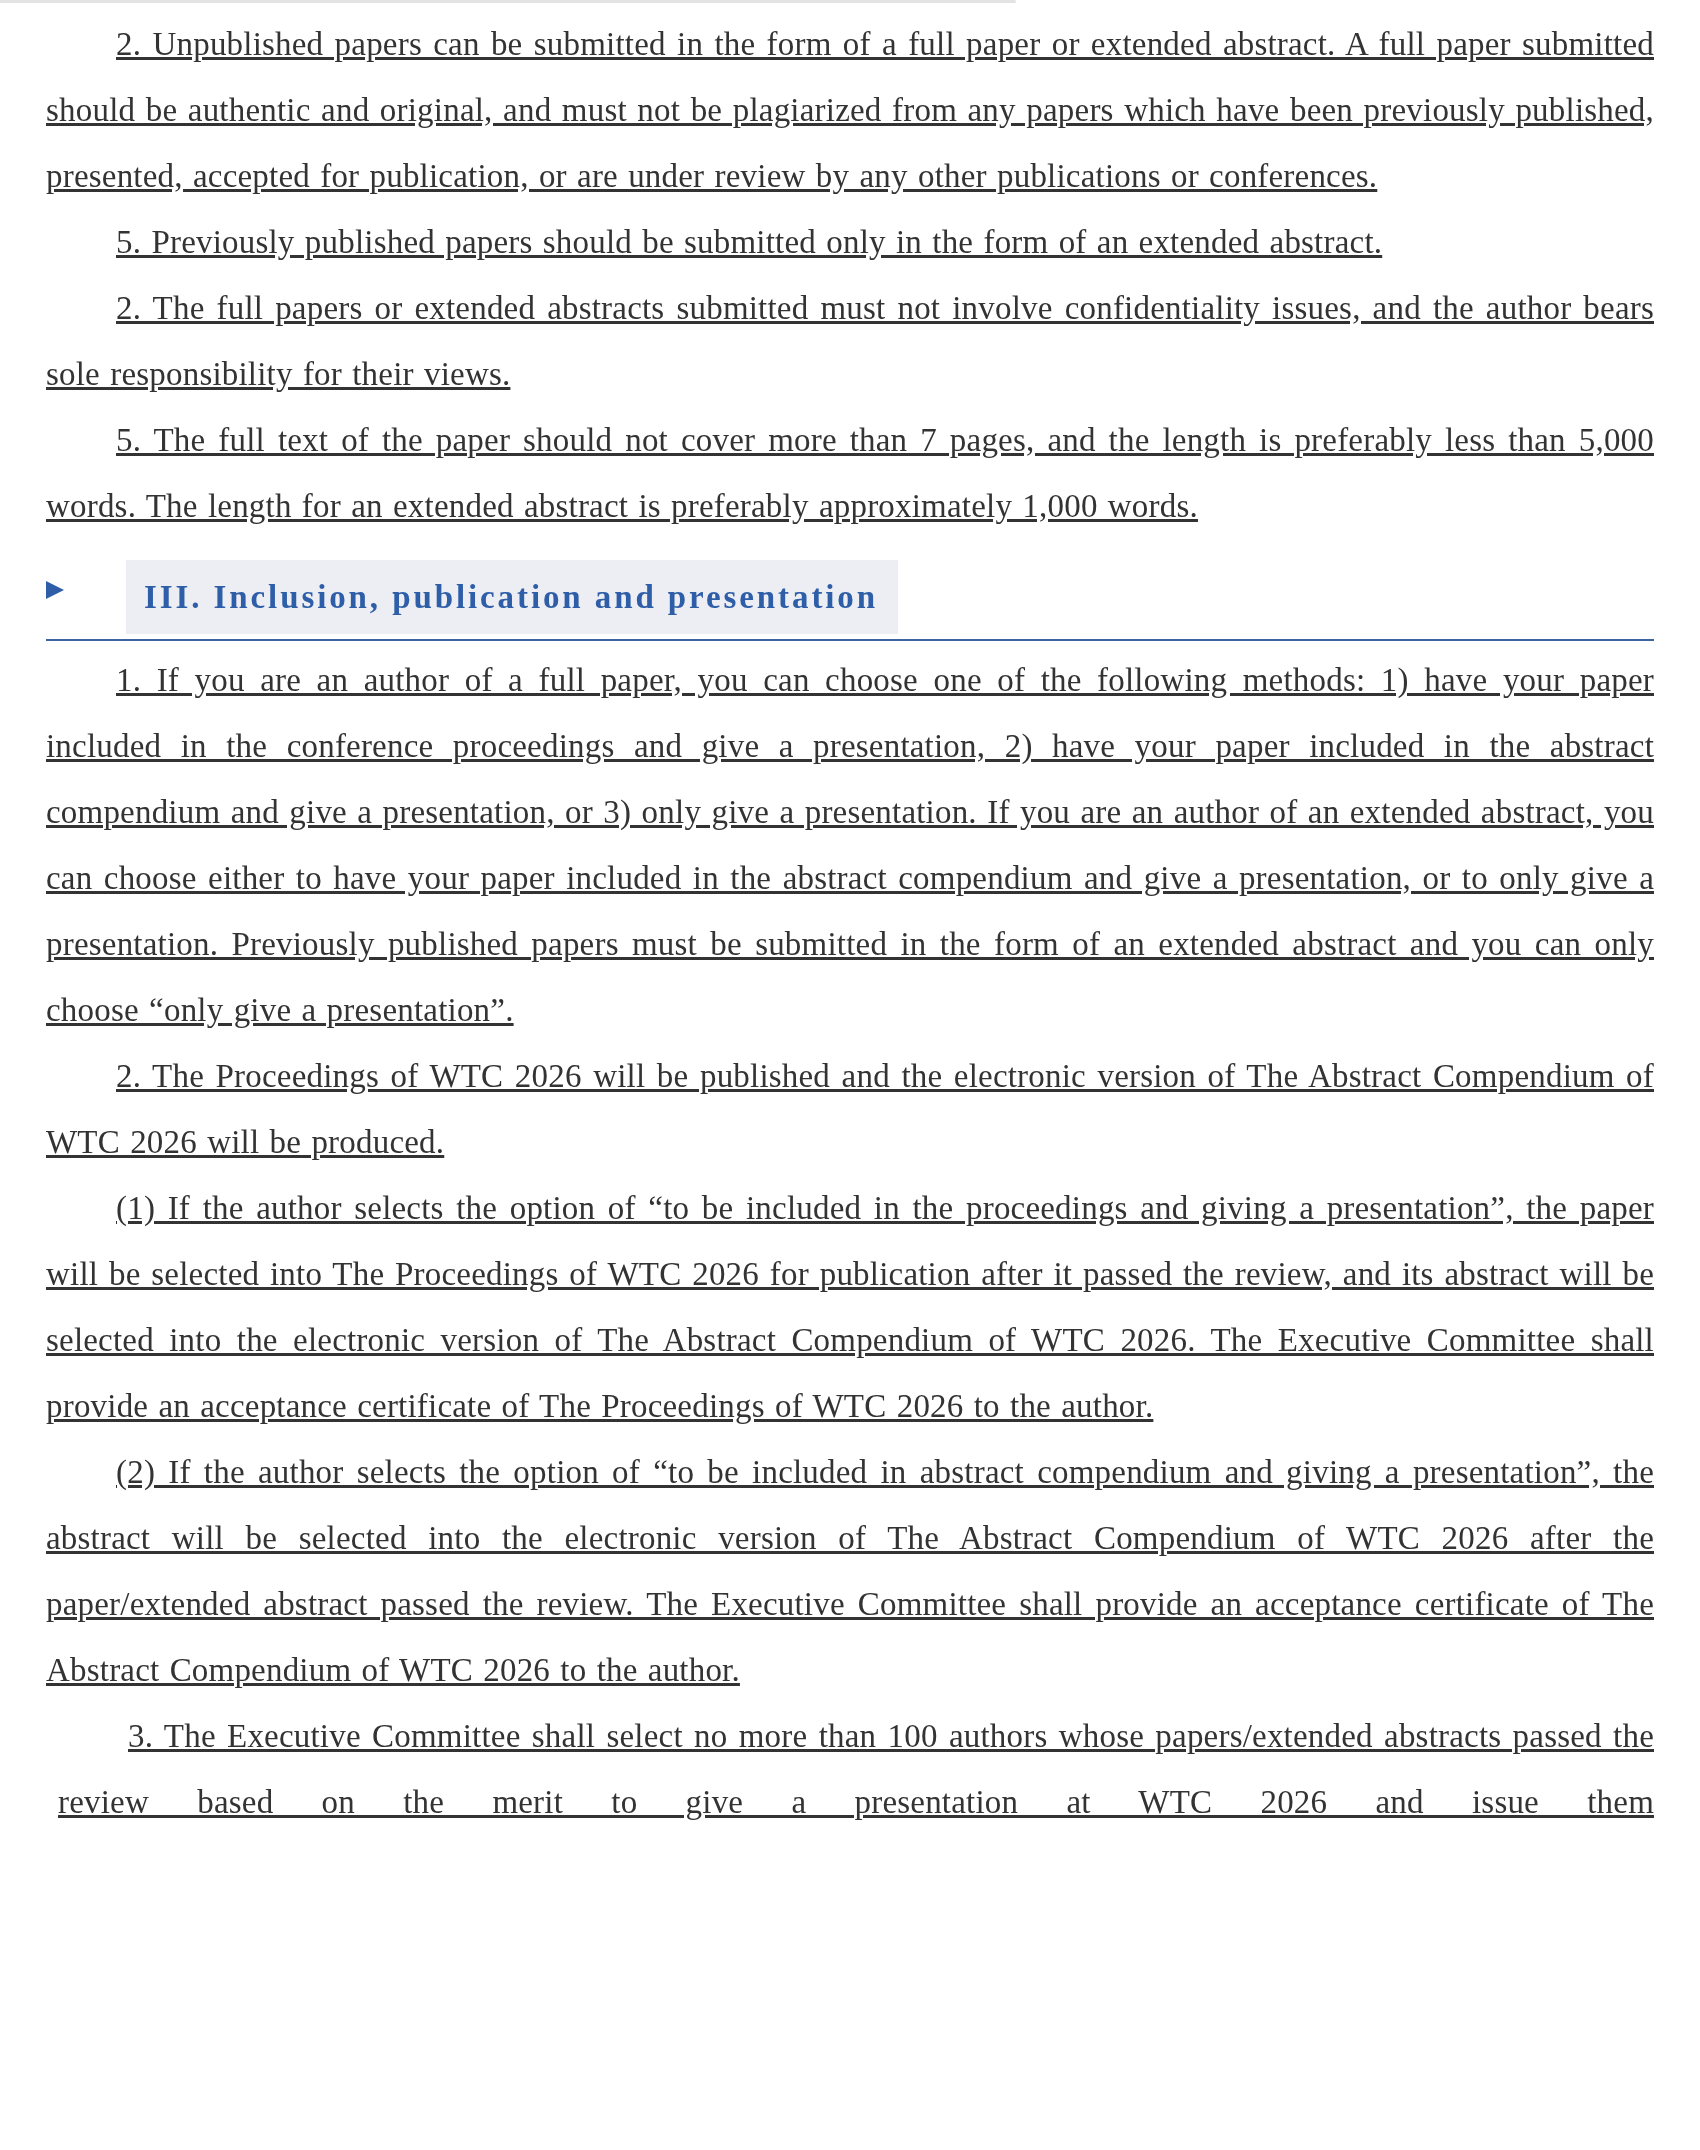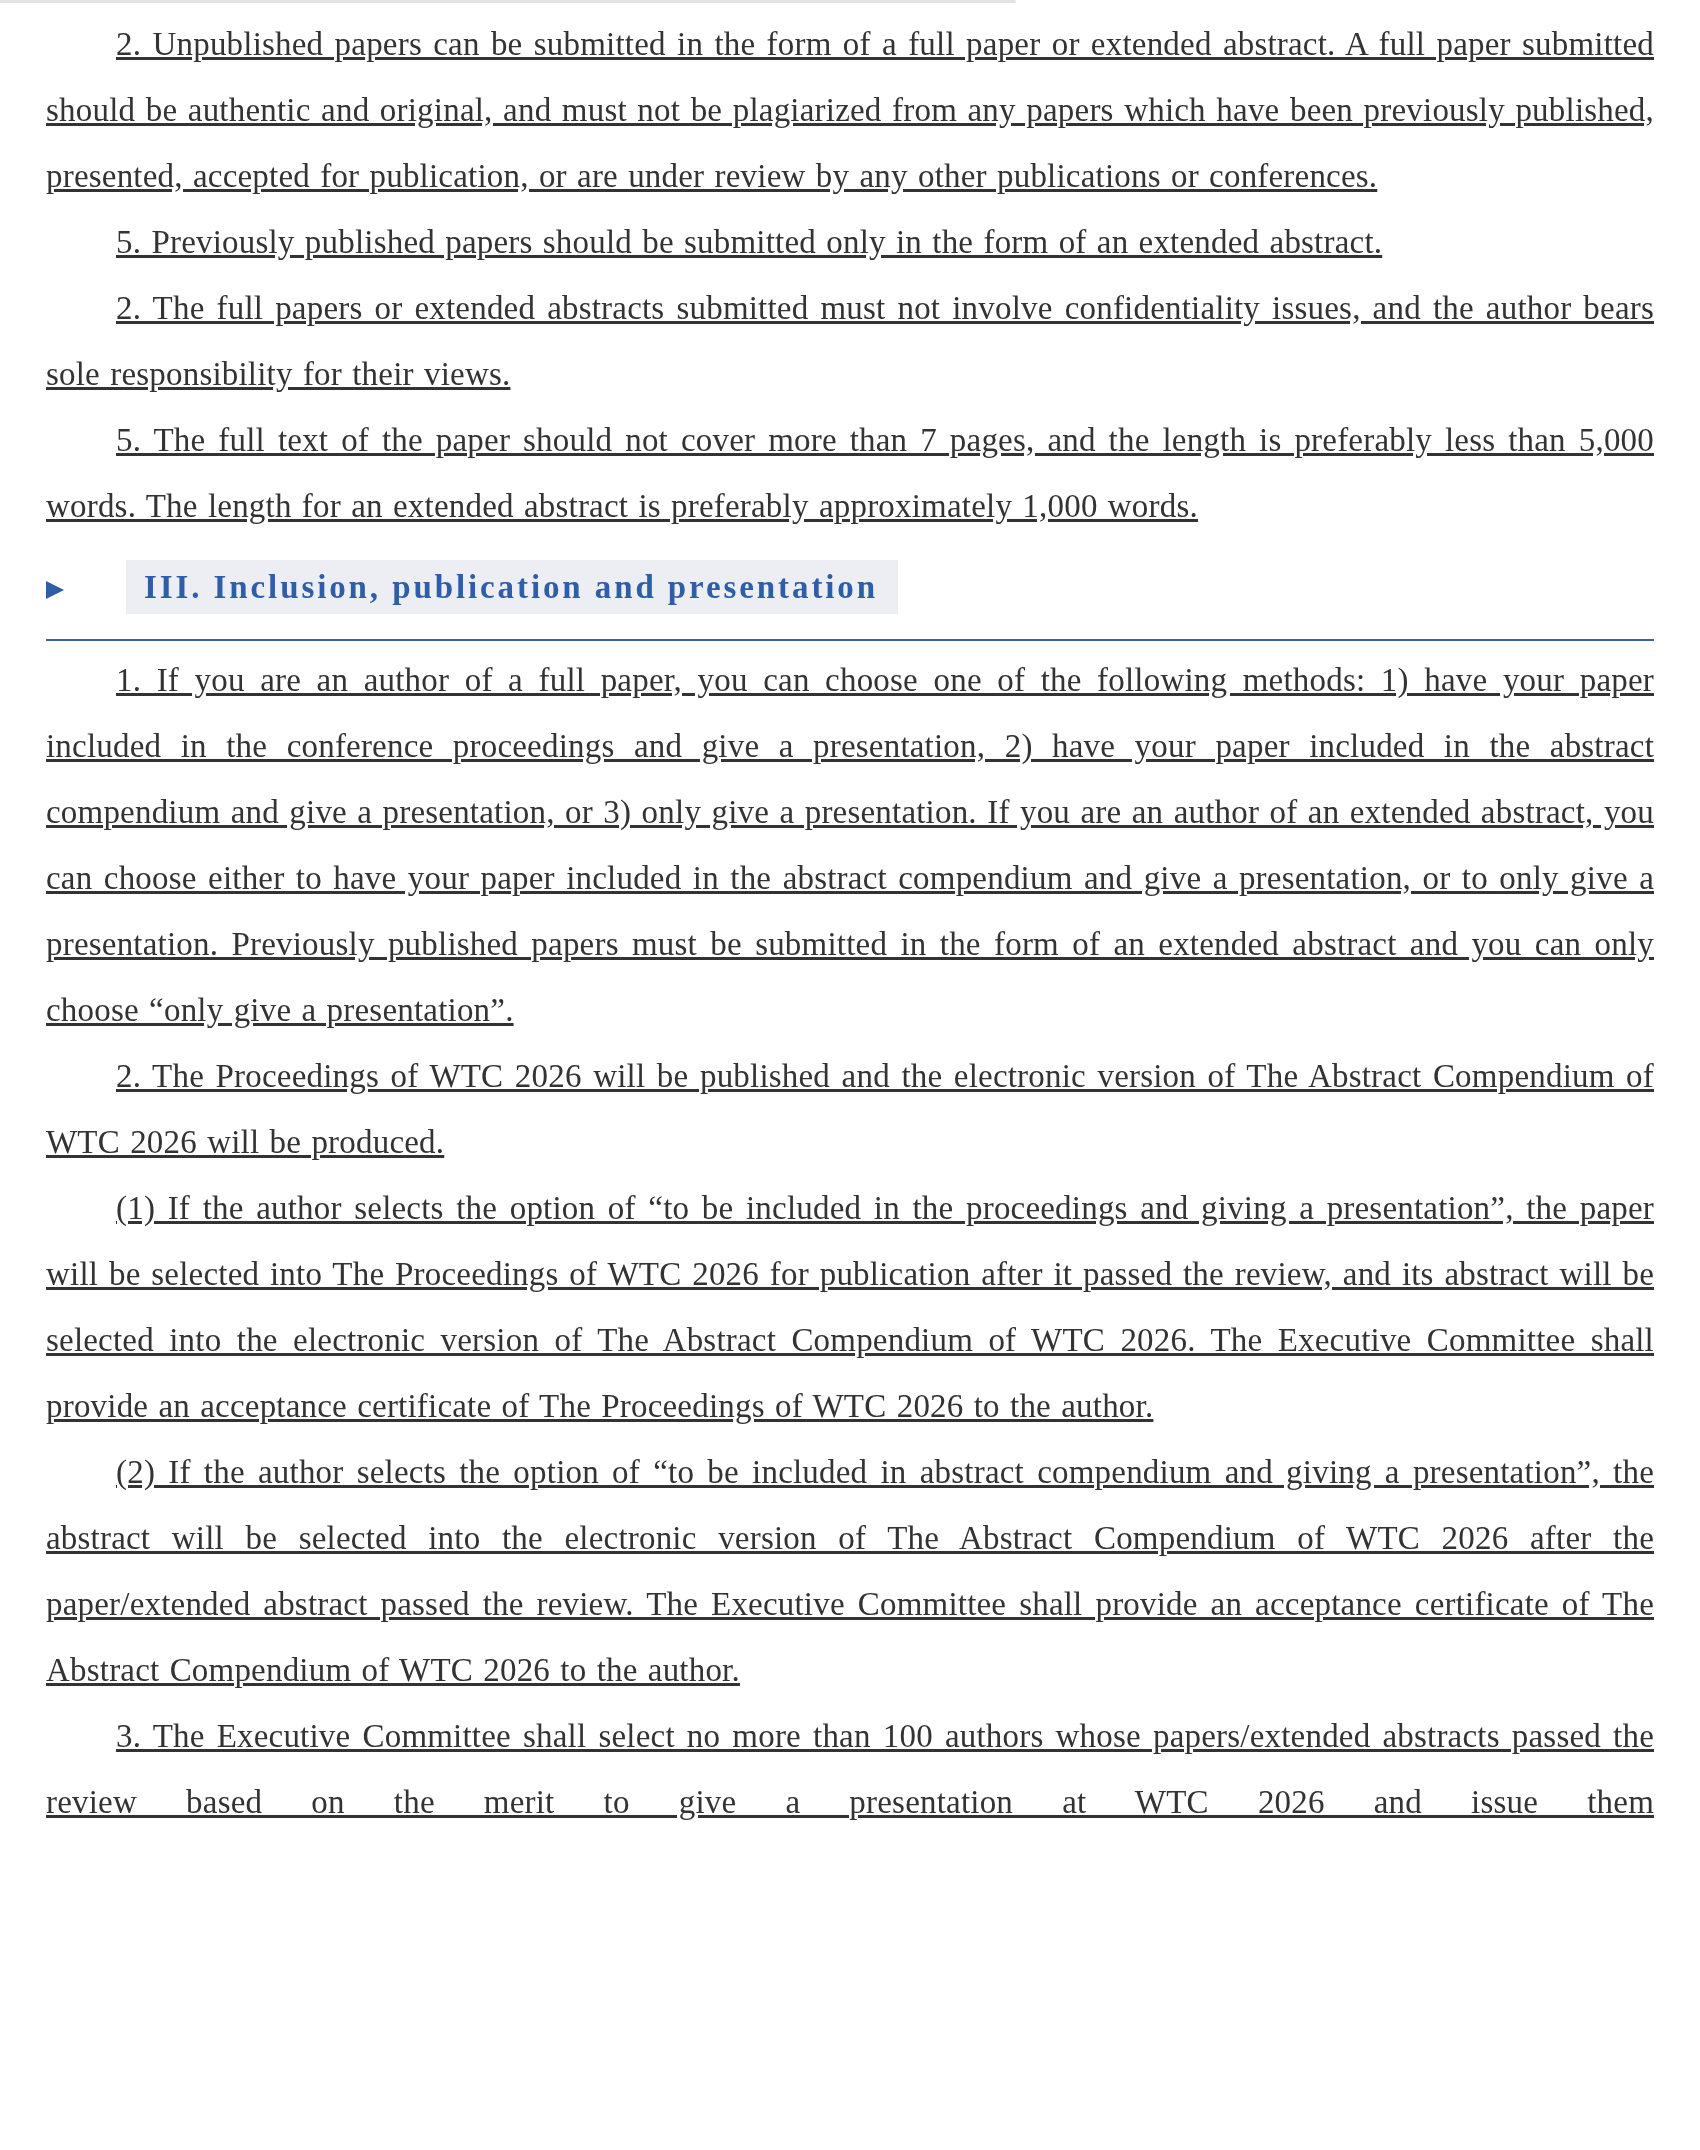--- a/index.html
+++ b/index.html
@@ -4,29 +4,29 @@
   <style>
     html, body { margin: 0; padding: 0; background: #ffffff; }
     body { width: 1700px; height: 2150px; overflow: hidden; position: relative; }
     .top-bar { position: absolute; left: 0; top: 0; width: 1016px; height: 2.7px; background: #e3e3e3; border-radius: 0 1.8px 1.8px 0; }
     .content {
       position: absolute; left: 46px; top: 10.7px; width: 1608px;
       font-family: "Liberation Serif", "DejaVu Serif", serif;
       font-size: 33px; line-height: 66px; color: #333333; text-decoration: underline;
     }
     .para { margin: 0; text-align: justify; text-indent: 70px; letter-spacing: 0.2px; word-spacing: 1.8px; }
-    .para.last-line-justify { text-align-last: justify; }
+    .para.last-line-justify { text-align-last: justify; margin-left: 12px; }
     .section-head { position: relative; height: 89px; margin-top: 9px; }
     .section-arrow {
       position: absolute; left: 0; top: 33px; width: 0; height: 0;
       border-top: 9.8px solid transparent; border-bottom: 9.8px solid transparent;
       border-left: 18px solid #2f5ea8;
     }
     .section-box {
-      position: absolute; left: 80px; top: 12.5px; height: 54px; padding: 0 19.6px 0 18px;
+      position: absolute; left: 80px; top: 12.5px; height: 74px; padding: 0 19.6px 0 18px;
       background: #eceef3; display: flex; align-items: center;
     }
     .section-title {
       font-family: "Liberation Serif", "DejaVu Serif", serif; font-weight: bold;
       font-size: 33px; letter-spacing: 2.9px; color: #2f5ea8; line-height: 1;
     }
     .section-rule { position: absolute; left: 0; top: 91px; width: 1608px; height: 2.7px; background: #3d64a0; }
     .after-rule { height: 10.7px; }
   </style>
 </head>

